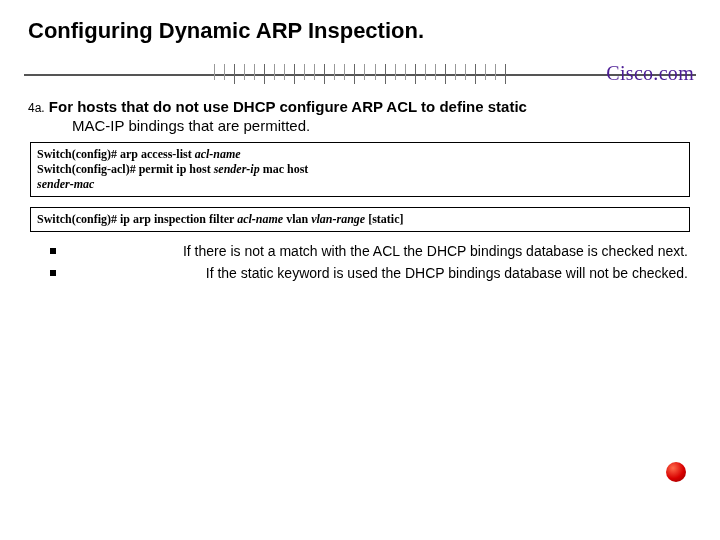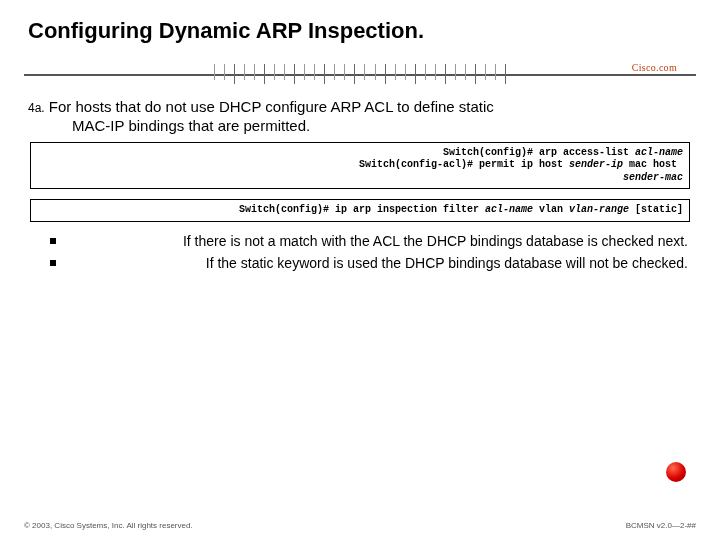--- a/index.html
+++ b/index.html
@@ -4,26 +4,26 @@
 <style>
   * { box-sizing: border-box; margin: 0; padding: 0; }
   html, body { width: 720px; height: 540px; font-family: Arial, Helvetica, sans-serif; background: #fff; color: #000; }
   .slide { position: relative; width: 720px; height: 540px; padding: 18px 24px 0 24px; }
   .title { font-size: 22px; font-weight: bold; margin: 0 0 14px 4px; }
   .divider-row { position: relative; height: 34px; margin-bottom: 6px; }
   .divider-line { position: absolute; left: 0; right: 0; top: 16px; height: 2px; background: #555; }
   .ticks { position: absolute; left: 190px; right: 190px; top: 6px; height: 18px; display: flex; justify-content: space-between; }
   .tick { width: 1px; background: #999; height: 16px; }
   .tick:nth-child(3n) { height: 20px; background: #666; }
-  .logo { position: absolute; right: 19px; top: 4px; font-family: "Times New Roman", serif; font-size: 10px; letter-spacing: 0.3px; color: #c2410c; }
+  .logo { position: absolute; right: 2px; top: 4px; font-family: "Times New Roman", serif; font-size: 20px; letter-spacing: 0.3px; color: #4c1d95; }
   .step { font-size: 15px; line-height: 1.25; margin: 4px 4px 6px 4px; }
   .step .num { font-size: 12px; vertical-align: baseline; }
-  .step .body { display: inline; }
+  .step .body { display: inline; font-weight: bold; }
   .step-indent { margin-left: 44px; }
-  .codebox { border: 1.5px solid #000; margin: 4px 6px 10px 6px; padding: 4px 6px; font-family: Liberation Mono, monospace; font-size: 10px; line-height: 1.25; white-space: pre-wrap; word-wrap: break-word; text-align: right; }
+  .codebox { border: 1.5px solid #000; margin: 4px 6px 10px 6px; padding: 4px 6px; font-family: Liberation Serif, serif; font-size: 12px; line-height: 1.25; white-space: pre-wrap; word-wrap: break-word; }
   .codebox .kw { font-weight: bold; }
   .codebox .it { font-style: italic; font-weight: bold; }
   .bullets { margin: 6px 8px 0 26px; font-size: 14px; line-height: 1.35; text-align: right; }
   .bullets .lvl1 { position: relative; padding-left: 14px; margin-bottom: 4px; }
   .bullets .lvl1::before { content: ""; position: absolute; left: 0; top: 6px; width: 6px; height: 6px; background: #000; border-radius: 0; }
   .bullets .lvl2 { position: relative; padding-left: 14px; margin: 2px 0 2px 22px; }
   .bullets .lvl2::before { content: ""; position: absolute; left: 0; top: 6px; width: 5px; height: 5px; background: #a06a00; border-radius: 50%; }
   .red-dot { position: absolute; right: 34px; bottom: 58px; width: 20px; height: 20px; border-radius: 50%; background: radial-gradient(circle at 35% 30%, #ff6a4a 0%, #d80000 55%, #8a0000 100%); }
   .footer { position: absolute; left: 0; right: 0; bottom: 10px; display: flex; justify-content: space-between; padding: 0 24px; font-size: 8px; color: #555; }
 </style>
@@ -86,18 +86,14 @@
 
   <div class="codebox"><span class="kw">Switch(config)# </span><span class="kw">ip arp inspection filter </span><span class="it">acl-name</span><span class="kw"> vlan </span><span class="it">vlan-range</span><span class="kw"> [static]</span></div>
 
   <div class="bullets">
     <div class="lvl1">If there is not a match with the ACL the DHCP bindings database is checked next.</div>
     <div class="lvl1">If the static keyword is used the DHCP bindings database will not be checked.</div>
   </div>
 
   <div class="red-dot"></div>
 
-  <div class="footer">
-    <span>© 2003, Cisco Systems, Inc. All rights reserved.</span>
-    <span>BCMSN v2.0—2-##</span>
-  </div>
 
 </div>
 
 </body></html>

